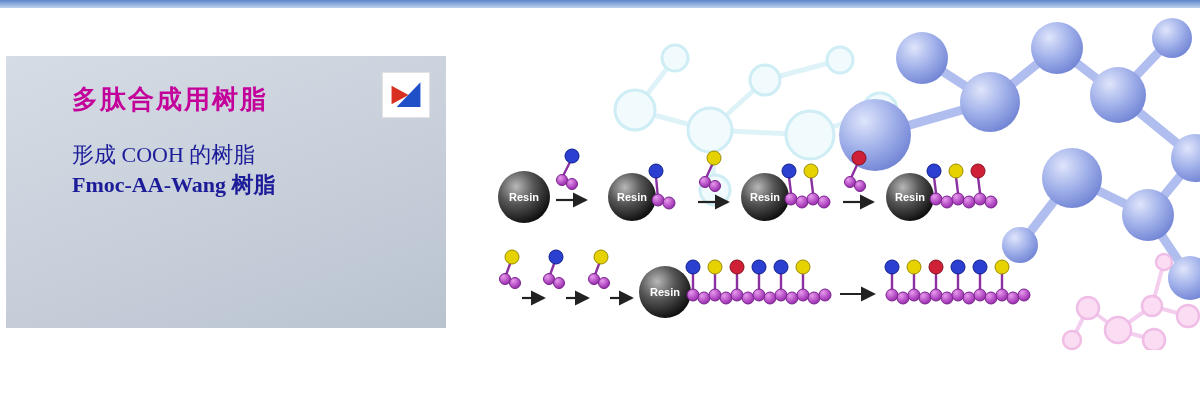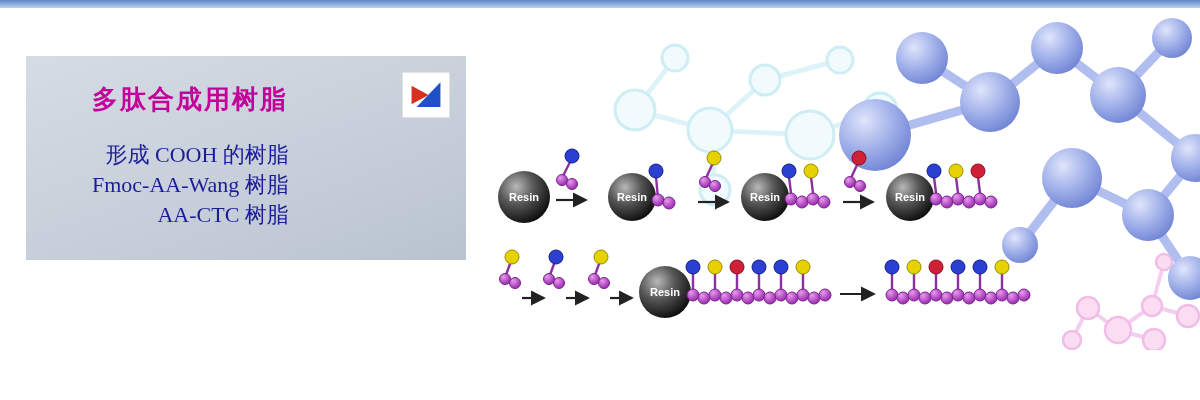--- a/index.html
+++ b/index.html
@@ -10,48 +10,48 @@
     background: #ffffff;
     font-family: "Liberation Sans", sans-serif;
     overflow: hidden;
   }
   .top-bar {
     position: absolute; left: 0; top: 0;
     width: 1200px; height: 8px;
     background: linear-gradient(180deg, var(--topbar-a, #5d85c8), var(--topbar-b, #bdd2ee));
   }
   .panel {
-    position: absolute; left: 26px; top: 56px;
-    width: 440px; height: 204px;
+    position: absolute; left: 6px; top: 56px;
+    width: 440px; height: 272px;
     background: linear-gradient(160deg, #d5dce5 0%, var(--panel-bg, #c7cfda) 55%, #b9c3d0 100%);
   }
   .panel-title {
     position: absolute; left: 66px; top: 26px;
     font-size: 26px; font-weight: bold; letter-spacing: 2px;
     color: var(--title-magenta, #c4009a);
   }
   .logo {
     position: absolute; right: 16px; top: 16px;
     width: 48px; height: 46px;
     background: #ffffff; border: 1px solid #e2e2e2;
     display: flex; align-items: center; justify-content: center;
   }
   .logo svg { width: 38px; height: 34px; }
   .menu {
     position: absolute; left: 66px; top: 84px;
-    list-style: none; margin: 0; padding: 0; text-align: right;
+    list-style: none; margin: 0; padding: 0;
   }
   .menu li {
     font-size: 22px; line-height: 30px;
     color: var(--item-blue, #1c1c99);
     font-family: "Liberation Serif", serif;
     white-space: nowrap;
     cursor: pointer;
   }
-  .menu li.bold { font-weight: normal; }
+  .menu li.bold { font-weight: bold; }
   .illustration {
     position: absolute; left: 460px; top: 10px;
     width: 740px; height: 340px;
   }
   
   .bead { fill: url(#beadGrad); stroke: #7a2290; stroke-width: 1; }
   .stick { stroke: #8a30a0; stroke-width: 2.4; stroke-linecap: round; }
   .ball-blue   { fill: var(--group-blue, #2b3fd0);  stroke: #101e8c; stroke-width: 1; }
   .ball-yellow { fill: var(--group-yellow, #e6d200); stroke: #9a8c00; stroke-width: 1; }
   .ball-red    { fill: var(--group-red, #cf2038);   stroke: #861020; stroke-width: 1; }
@@ -73,21 +73,20 @@
   <div class="panel-title">多肽合成用树脂</div>
   <div class="logo">
     <svg viewBox="0 0 44 40">
       <polygon points="39,5 39,34 11,34" fill="#2050c8"></polygon>
       <polygon points="5,9 25,20 5,31" fill="#d83020"></polygon>
     </svg>
   </div>
   <ul class="menu">
     <li>形成 COOH 的树脂</li>
     <li class="bold">Fmoc-AA-Wang 树脂</li>
-    <li class="bold">AA-CTC 树脂</li>
   </ul>
 </div>
 
 <svg class="illustration" viewBox="0 0 740 340">
   <defs>
     <radialGradient id="resinGrad" cx="35%" cy="30%" r="75%">
       <stop offset="0%" stop-color="#b8b8b8"></stop>
       <stop offset="45%" stop-color="#575757"></stop>
       <stop offset="100%" stop-color="#0b0b0b"></stop>
     </radialGradient>

